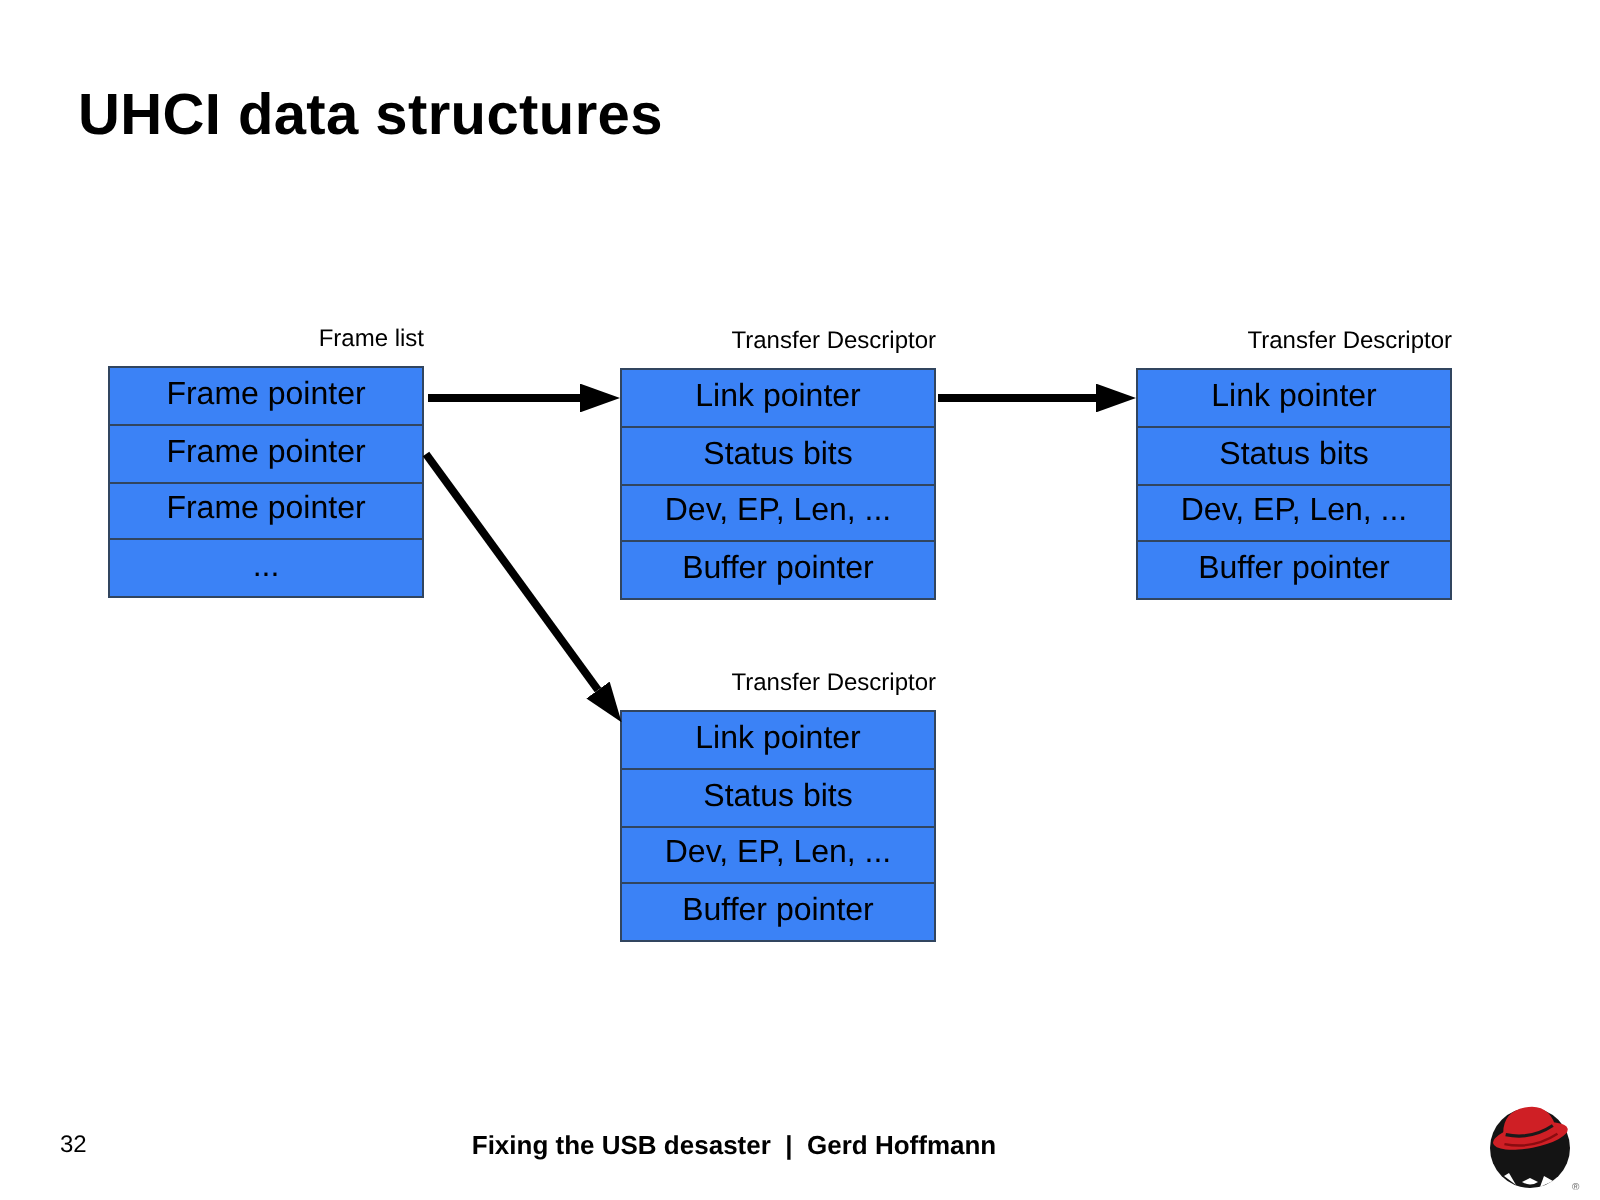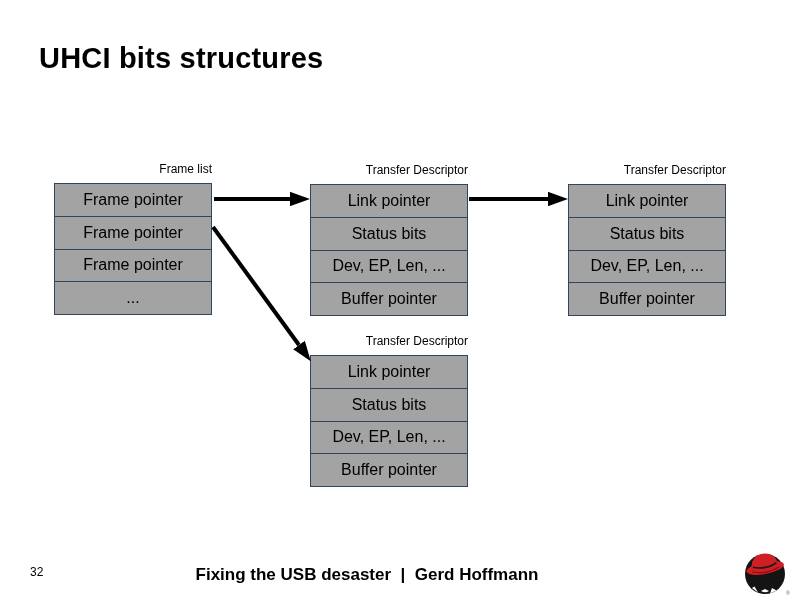--- a/index.html
+++ b/index.html
@@ -28,23 +28,23 @@
   .struct-label {
     text-align: right;
     font-size: 12px;
     height: 24px;
     line-height: 24px;
     margin-bottom: 2px;
     white-space: nowrap;
   }
   .struct-box {
     box-sizing: border-box;
-    height: 132px;
+    height: 116px;
     border: 1px solid #31455f;
-    background: #a3a3a3;
+    background: #3b82f6;
     display: flex;
     flex-direction: column;
   }
   .struct-row {
     flex: 1;
     display: flex;
     align-items: center;
     justify-content: center;
     font-size: 16px;
     border-bottom: 1px solid #31455f;
@@ -62,36 +62,36 @@
   .footer-page {
     position: absolute;
     left: 30px; top: 565px;
     font-size: 12px;
   }
   .footer-credit {
     position: absolute;
     left: 0; top: 565px;
     width: 734px;
     text-align: center;
-    font-size: 17px;
+    font-size: 13px;
     font-weight: bold;
     white-space: pre;
   }
   .logo {
     position: absolute;
     left: 739px; top: 547px;
     width: 52px; height: 50px;
   }
 </style>
 </head>
 <body>
 
 <div class="slide">
 
-  <div class="slide-title">UHCI bits structures</div>
+  <div class="slide-title">UHCI data structures</div>
 
   <div class="struct" style="left:54px; top:157px;">
     <div class="struct-label">Frame list</div>
     <div class="struct-box">
       <div class="struct-row">Frame pointer</div>
       <div class="struct-row">Frame pointer</div>
       <div class="struct-row">Frame pointer</div>
       <div class="struct-row">...</div>
     </div>
   </div>

